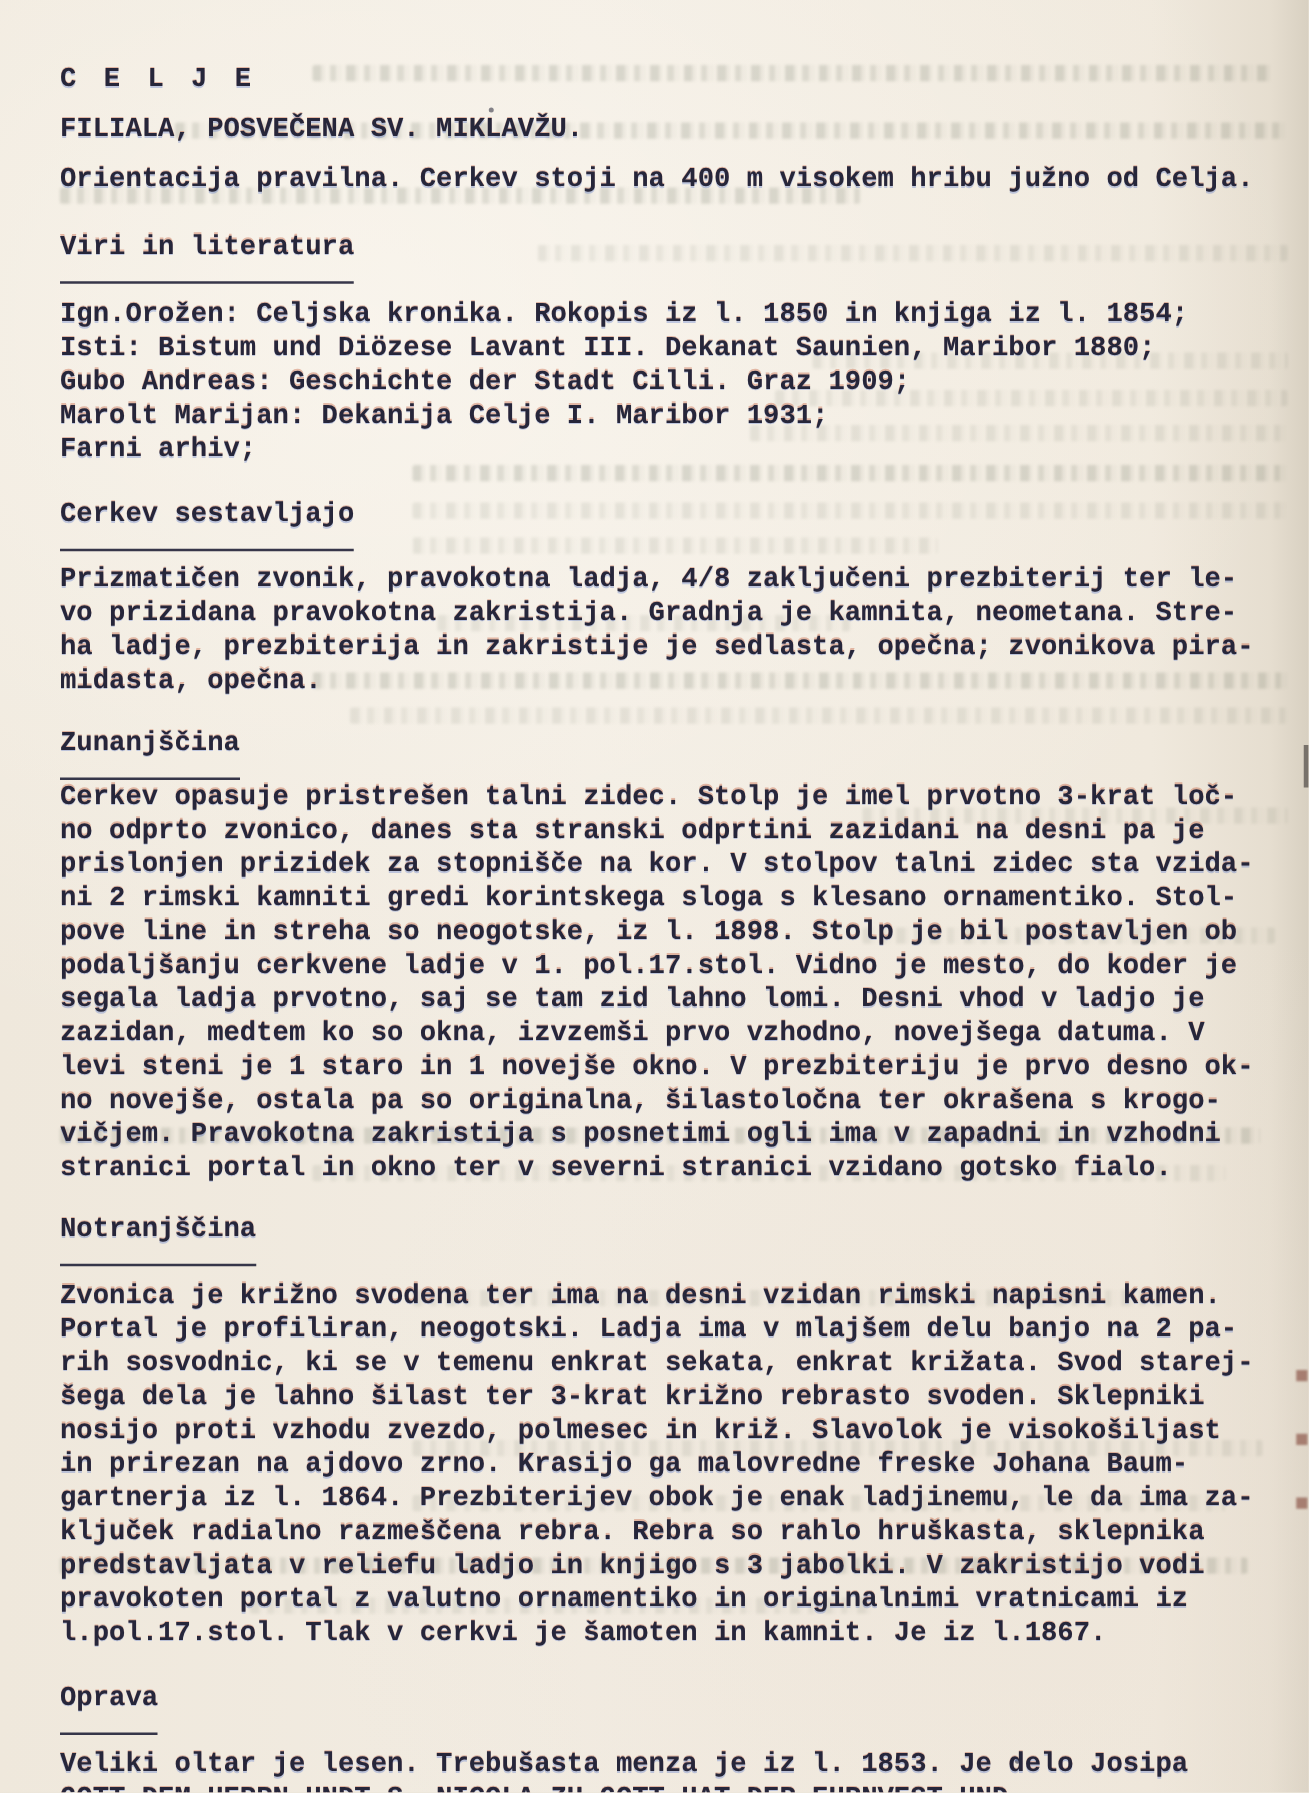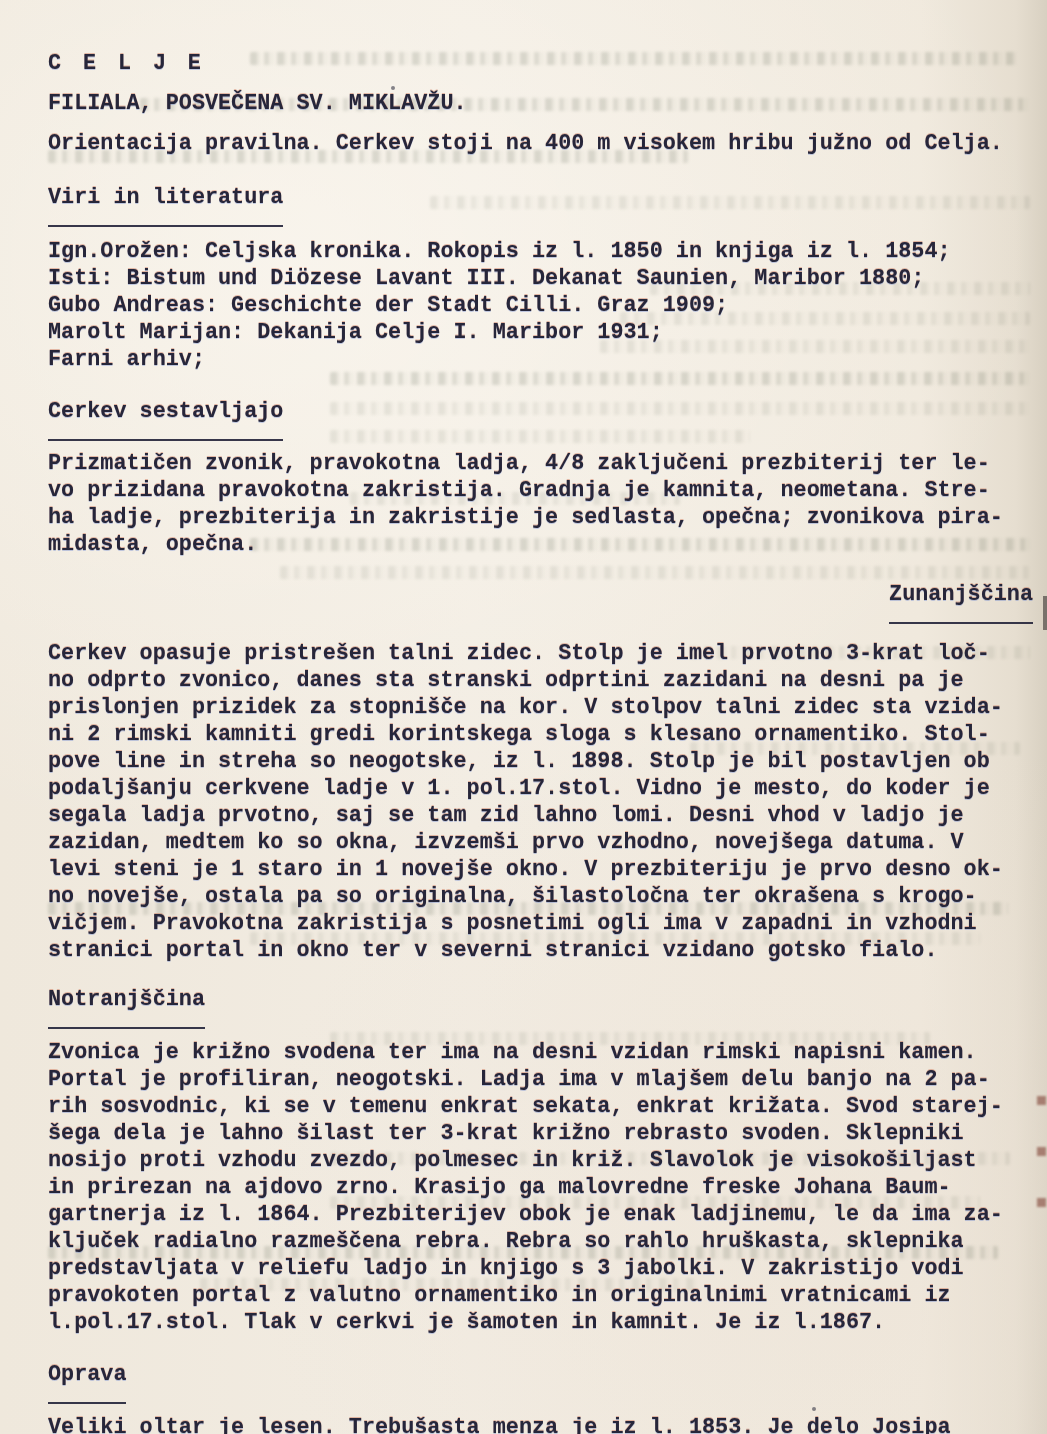--- a/index.html
+++ b/index.html
@@ -60,21 +60,21 @@
   .subtitle { margin-top: 13px; }
   .orient { margin-top: 13px; }
   h2 { font-size: inherit; font-weight: 700; margin: 0; line-height: 27px; }
   h2 .hu {
     display: inline-block;
     border-bottom: 2.5px solid rgba(38,38,60,0.92);
     padding-bottom: 14px;
   }
   .s0 h2 { margin-top: 27px; margin-bottom: 11px; }
   .s1 h2 { margin-top: 25px; margin-bottom: 9px; }
-  .s2 h2 { margin-top: 23px; margin-bottom: 16px; text-align: right; }
+  .s2 h2 { margin-top: 23px; margin-bottom: 0; }
   .s3 h2 { margin-top: 22px; margin-bottom: 10px; }
   .s4 h2 { margin-top: 25px; margin-bottom: 10px; }
 </style>
 </head>
 <body>
 
 <div class="page">
 
   <div>
     <div class="ghost" style="left:250px;top:52px;width:770px"></div>

